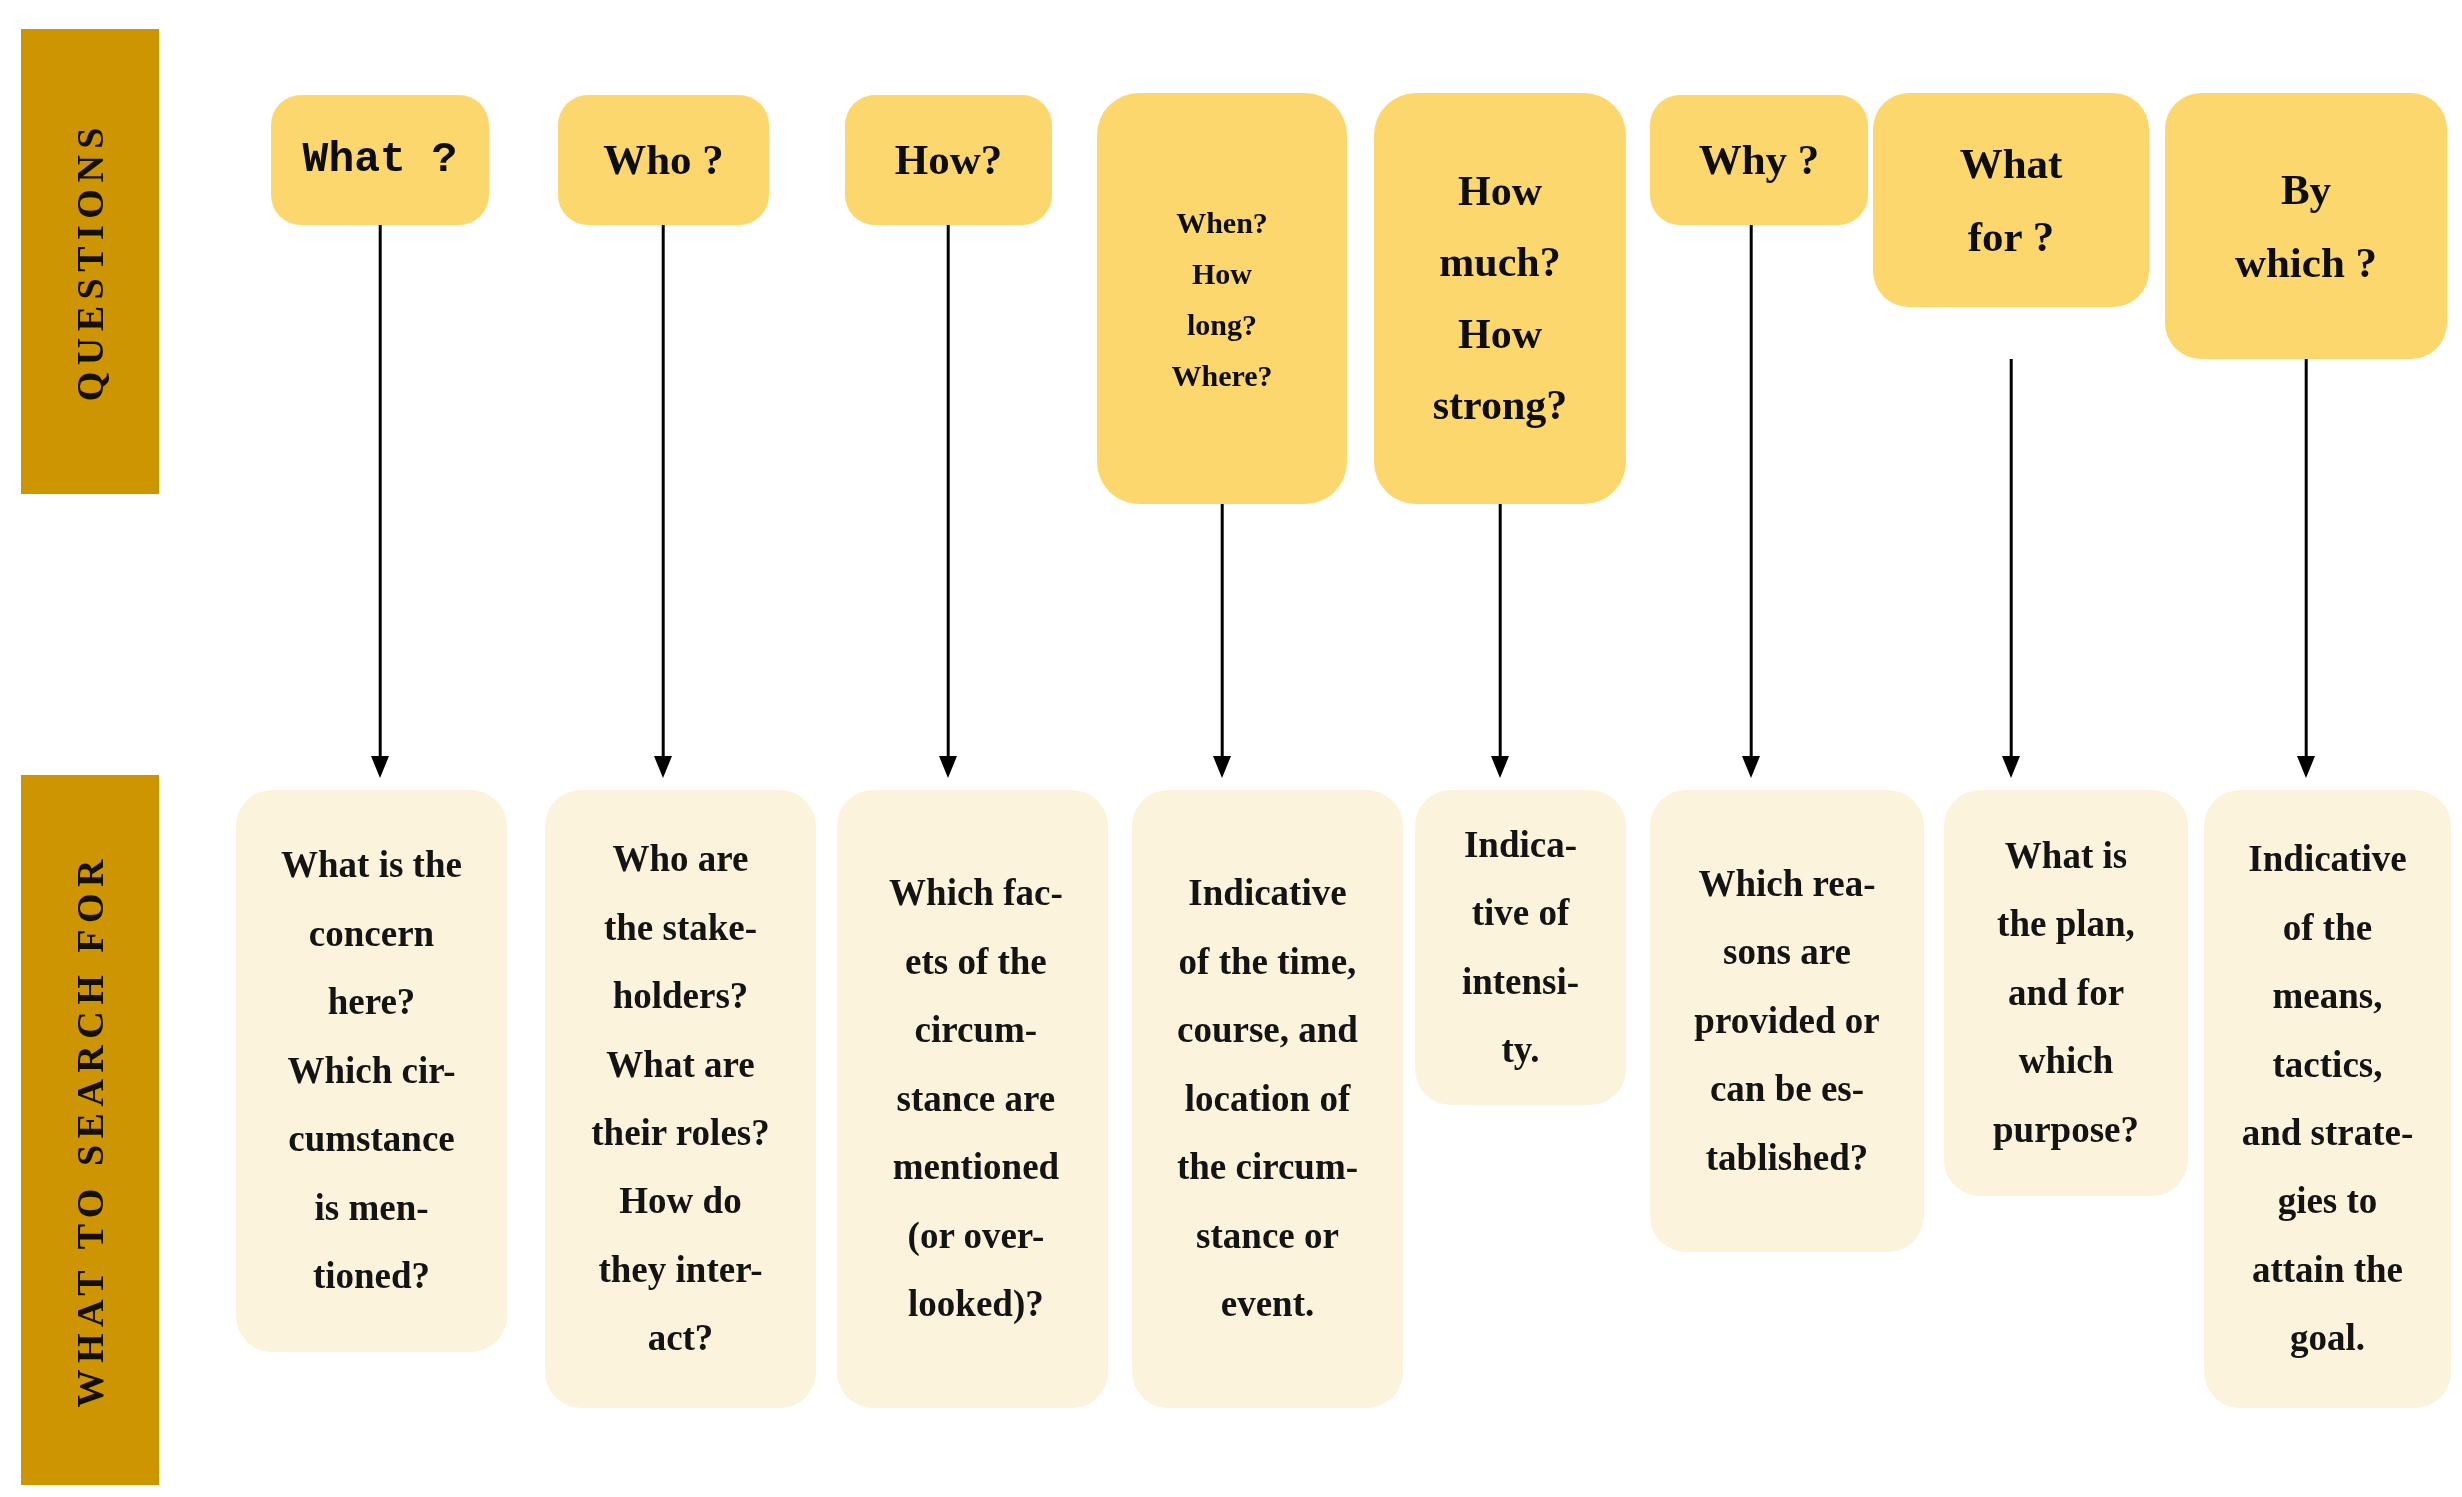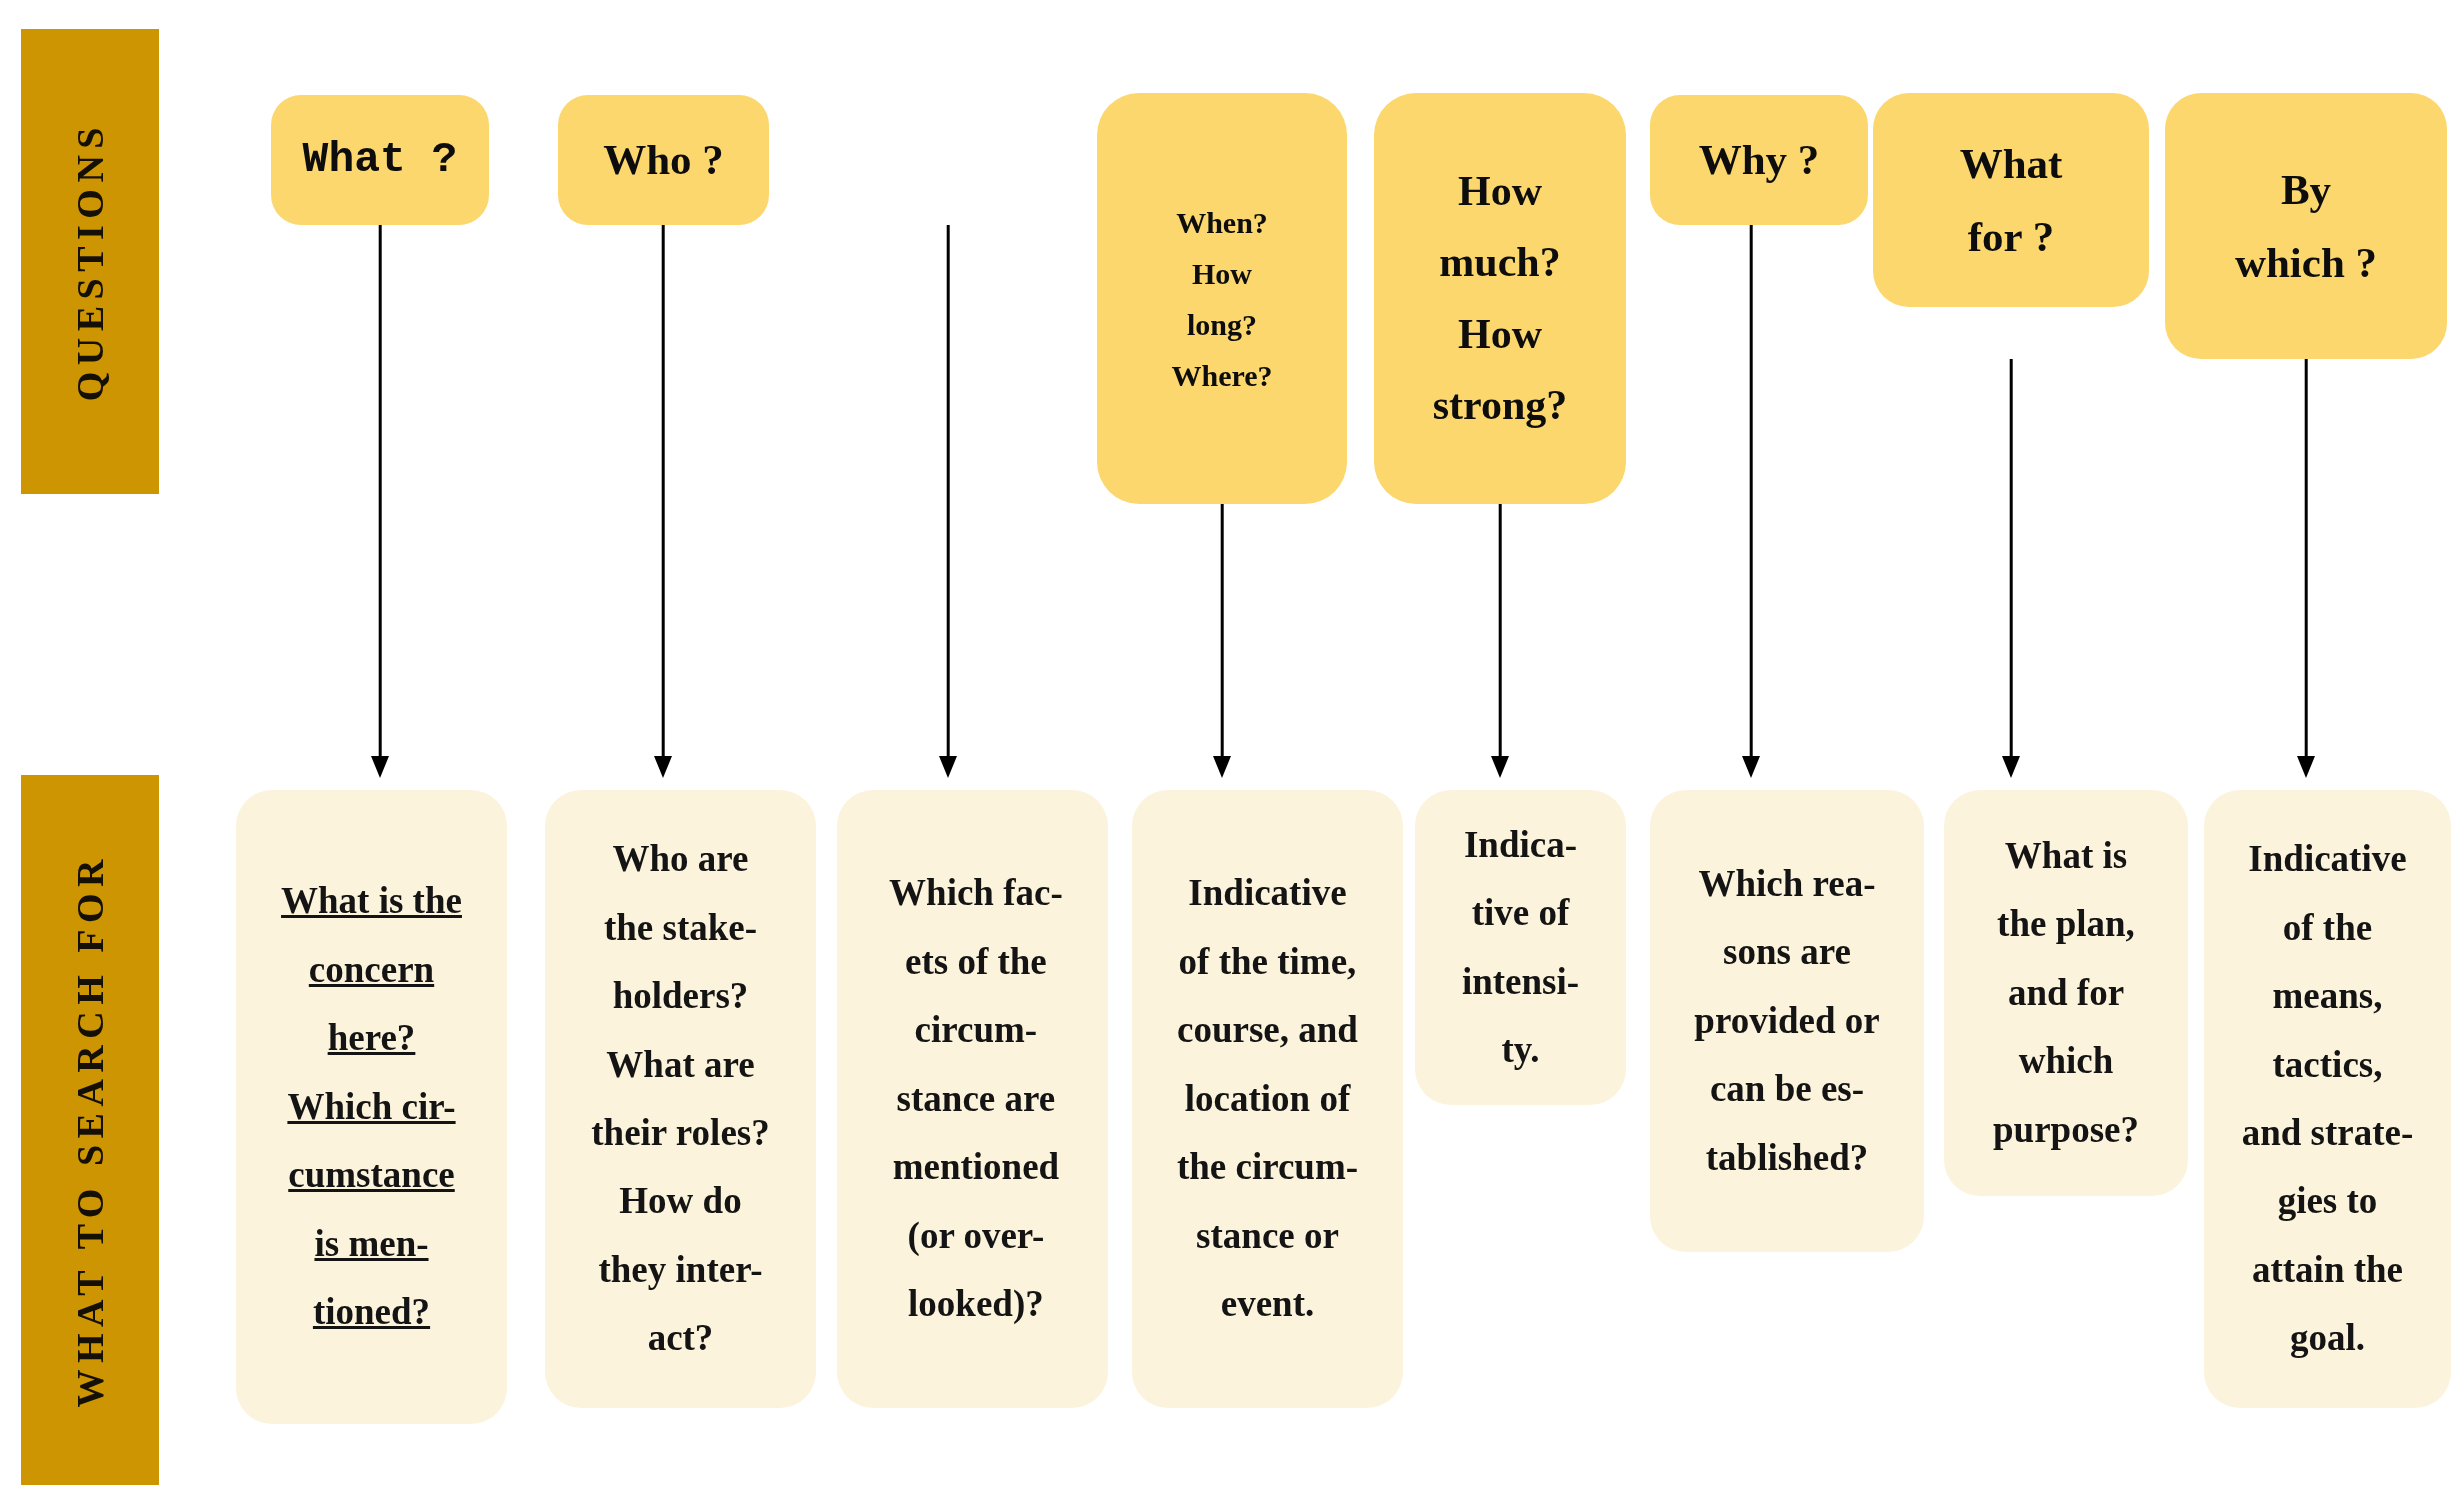--- a/index.html
+++ b/index.html
@@ -96,21 +96,21 @@
     justify-content: center;
     text-align: center;
     font-weight: 700;
     font-size: 37px;
     line-height: 1.85;
     white-space: pre-line;
     color: #141414;
     padding: 6.5px 5.2px;
     box-sizing: border-box;
   }
-  .ab1 { left: 236px;  top: 790px; width: 271px; height: 634px; text-decoration: underline; }
+  .ab1 { left: 236px;  top: 790px; width: 271px; height: 562px; }
   .ab2 { left: 545px;  top: 790px; width: 271px; height: 618px; }
   .ab3 { left: 837px; top: 790px; width: 271px; height: 618px; padding-left: 12px; }
   .ab4 { left: 1132px; top: 790px; width: 271px; height: 618px; }
   .ab5 { left: 1415px; top: 790px; width: 211px; height: 315px; }
   .ab6 { left: 1650px; top: 790px; width: 274px; height: 462px; }
   .ab7 { left: 1944px; top: 790px; width: 244px; height: 406px; }
   .ab8 { left: 2204px; top: 790px; width: 247px; height: 618px; }
 </style>
 </head>
 <body>
@@ -119,20 +119,21 @@
 
   <div class="side-bar bar-questions">
     <span class="vtext">QUESTIONS</span>
   </div>
   <div class="side-bar bar-search">
     <span class="vtext">WHAT TO SEARCH FOR</span>
   </div>
 
   <div class="qbox qb1">What ?</div>
   <div class="qbox qb2">Who ?</div>
+  <div class="qbox qb3">How?</div>
   <div class="qbox qb4">When?
 How
 long?
 Where?</div>
   <div class="qbox qb5">How
 much?
 How
 strong?</div>
   <div class="qbox qb6">Why ?</div>
   <div class="qbox qb7">What

